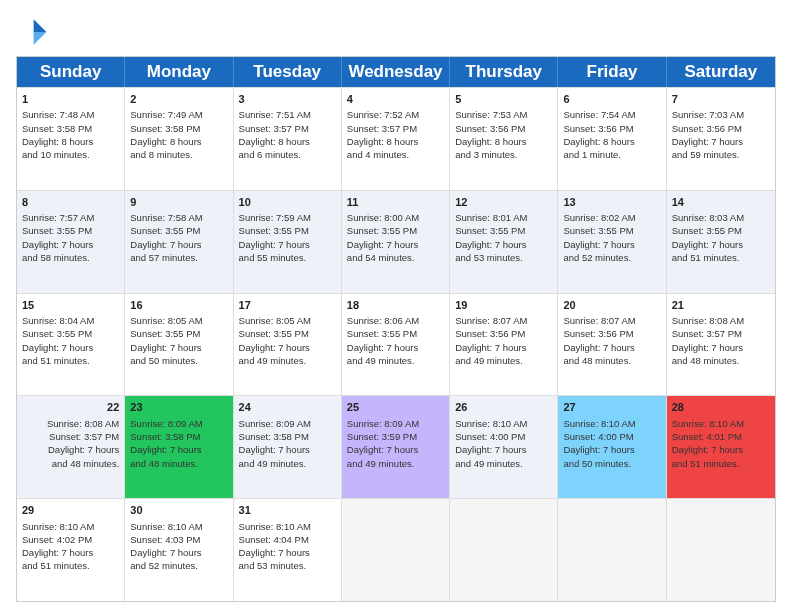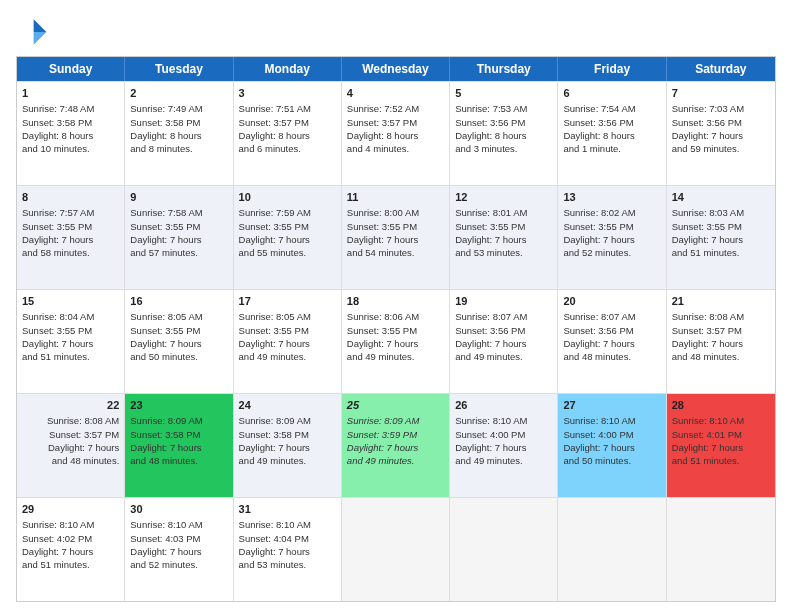--- a/index.html
+++ b/index.html
@@ -57,21 +57,21 @@
       flex-direction: column;
       border: 1px solid #ccc;
     }
     .cal-header {
       display: grid;
       grid-template-columns: repeat(7, 1fr);
       background: #1a6abf;
     }
     .cal-header-cell {
       color: #fff;
-      font-size: 12px;
+      font-size: 17px;
       font-weight: bold;
       text-align: center;
       padding: 5px 2px;
       border-right: 1px solid #4a8ad4;
     }
     .cal-header-cell:last-child { border-right: none; }
     .cal-body {
       display: flex;
       flex-direction: column;
       flex: 1;
@@ -124,22 +124,22 @@
     </div>
     <div class="title-block">
       <div class="month-title"></div>
       <div class="location"></div>
     </div>
   </div>
 
   <div class="calendar">
     <div class="cal-header">
     <div class="cal-header-cell">Sunday</div>
+        <div class="cal-header-cell">Monday</div>
         <div class="cal-header-cell">Tuesday</div>
-        <div class="cal-header-cell">Monday</div>
         <div class="cal-header-cell">Wednesday</div>
         <div class="cal-header-cell">Thursday</div>
         <div class="cal-header-cell">Friday</div>
         <div class="cal-header-cell">Saturday</div>
       </div>
     <div class="cal-body">
     <div class="cal-row">
           <div class="cal-cell"><span class="day-num">1</span><span>Sunrise: 7:48 AM</span><br><span>Sunset: 3:58 PM</span><br><span>Daylight: 8 hours</span><br><span>and 10 minutes.</span></div>
           <div class="cal-cell"><span class="day-num">2</span><span>Sunrise: 7:49 AM</span><br><span>Sunset: 3:58 PM</span><br><span>Daylight: 8 hours</span><br><span>and 8 minutes.</span></div>
           <div class="cal-cell"><span class="day-num">3</span><span>Sunrise: 7:51 AM</span><br><span>Sunset: 3:57 PM</span><br><span>Daylight: 8 hours</span><br><span>and 6 minutes.</span></div>
@@ -163,21 +163,21 @@
           <div class="cal-cell"><span class="day-num">17</span><span>Sunrise: 8:05 AM</span><br><span>Sunset: 3:55 PM</span><br><span>Daylight: 7 hours</span><br><span>and 49 minutes.</span></div>
           <div class="cal-cell"><span class="day-num">18</span><span>Sunrise: 8:06 AM</span><br><span>Sunset: 3:55 PM</span><br><span>Daylight: 7 hours</span><br><span>and 49 minutes.</span></div>
           <div class="cal-cell"><span class="day-num">19</span><span>Sunrise: 8:07 AM</span><br><span>Sunset: 3:56 PM</span><br><span>Daylight: 7 hours</span><br><span>and 49 minutes.</span></div>
           <div class="cal-cell"><span class="day-num">20</span><span>Sunrise: 8:07 AM</span><br><span>Sunset: 3:56 PM</span><br><span>Daylight: 7 hours</span><br><span>and 48 minutes.</span></div>
           <div class="cal-cell"><span class="day-num">21</span><span>Sunrise: 8:08 AM</span><br><span>Sunset: 3:57 PM</span><br><span>Daylight: 7 hours</span><br><span>and 48 minutes.</span></div>
         </div>
         <div class="cal-row">
           <div class="cal-cell" style="background: rgb(238, 242, 248); text-align: right;"><span class="day-num">22</span><span>Sunrise: 8:08 AM</span><br><span>Sunset: 3:57 PM</span><br><span>Daylight: 7 hours</span><br><span>and 48 minutes.</span></div>
           <div class="cal-cell" style="background: #22c55e;"><span class="day-num">23</span><span>Sunrise: 8:09 AM</span><br><span>Sunset: 3:58 PM</span><br><span>Daylight: 7 hours</span><br><span>and 48 minutes.</span></div>
           <div class="cal-cell" style="background: rgb(238, 242, 248);"><span class="day-num">24</span><span>Sunrise: 8:09 AM</span><br><span>Sunset: 3:58 PM</span><br><span>Daylight: 7 hours</span><br><span>and 49 minutes.</span></div>
-          <div class="cal-cell" style="background: #86efac; font-style: italic;"><span class="day-num">25</span><span>Sunrise: 8:09 AM</span><br><span>Sunset: 3:59 PM</span><br><span>Daylight: 7 hours</span><br><span>and 49 minutes.</span></div>
+          <div class="cal-cell" style="background: #c4b5fd;"><span class="day-num">25</span><span>Sunrise: 8:09 AM</span><br><span>Sunset: 3:59 PM</span><br><span>Daylight: 7 hours</span><br><span>and 49 minutes.</span></div>
           <div class="cal-cell" style="background: rgb(238, 242, 248);"><span class="day-num">26</span><span>Sunrise: 8:10 AM</span><br><span>Sunset: 4:00 PM</span><br><span>Daylight: 7 hours</span><br><span>and 49 minutes.</span></div>
           <div class="cal-cell" style="background: #7dd3fc;"><span class="day-num">27</span><span>Sunrise: 8:10 AM</span><br><span>Sunset: 4:00 PM</span><br><span>Daylight: 7 hours</span><br><span>and 50 minutes.</span></div>
           <div class="cal-cell" style="background: #ef4444;"><span class="day-num">28</span><span>Sunrise: 8:10 AM</span><br><span>Sunset: 4:01 PM</span><br><span>Daylight: 7 hours</span><br><span>and 51 minutes.</span></div>
         </div>
         <div class="cal-row">
           <div class="cal-cell"><span class="day-num">29</span><span>Sunrise: 8:10 AM</span><br><span>Sunset: 4:02 PM</span><br><span>Daylight: 7 hours</span><br><span>and 51 minutes.</span></div>
           <div class="cal-cell"><span class="day-num">30</span><span>Sunrise: 8:10 AM</span><br><span>Sunset: 4:03 PM</span><br><span>Daylight: 7 hours</span><br><span>and 52 minutes.</span></div>
           <div class="cal-cell"><span class="day-num">31</span><span>Sunrise: 8:10 AM</span><br><span>Sunset: 4:04 PM</span><br><span>Daylight: 7 hours</span><br><span>and 53 minutes.</span></div>
           <div class="cal-cell empty"></div>
           <div class="cal-cell empty"></div>

